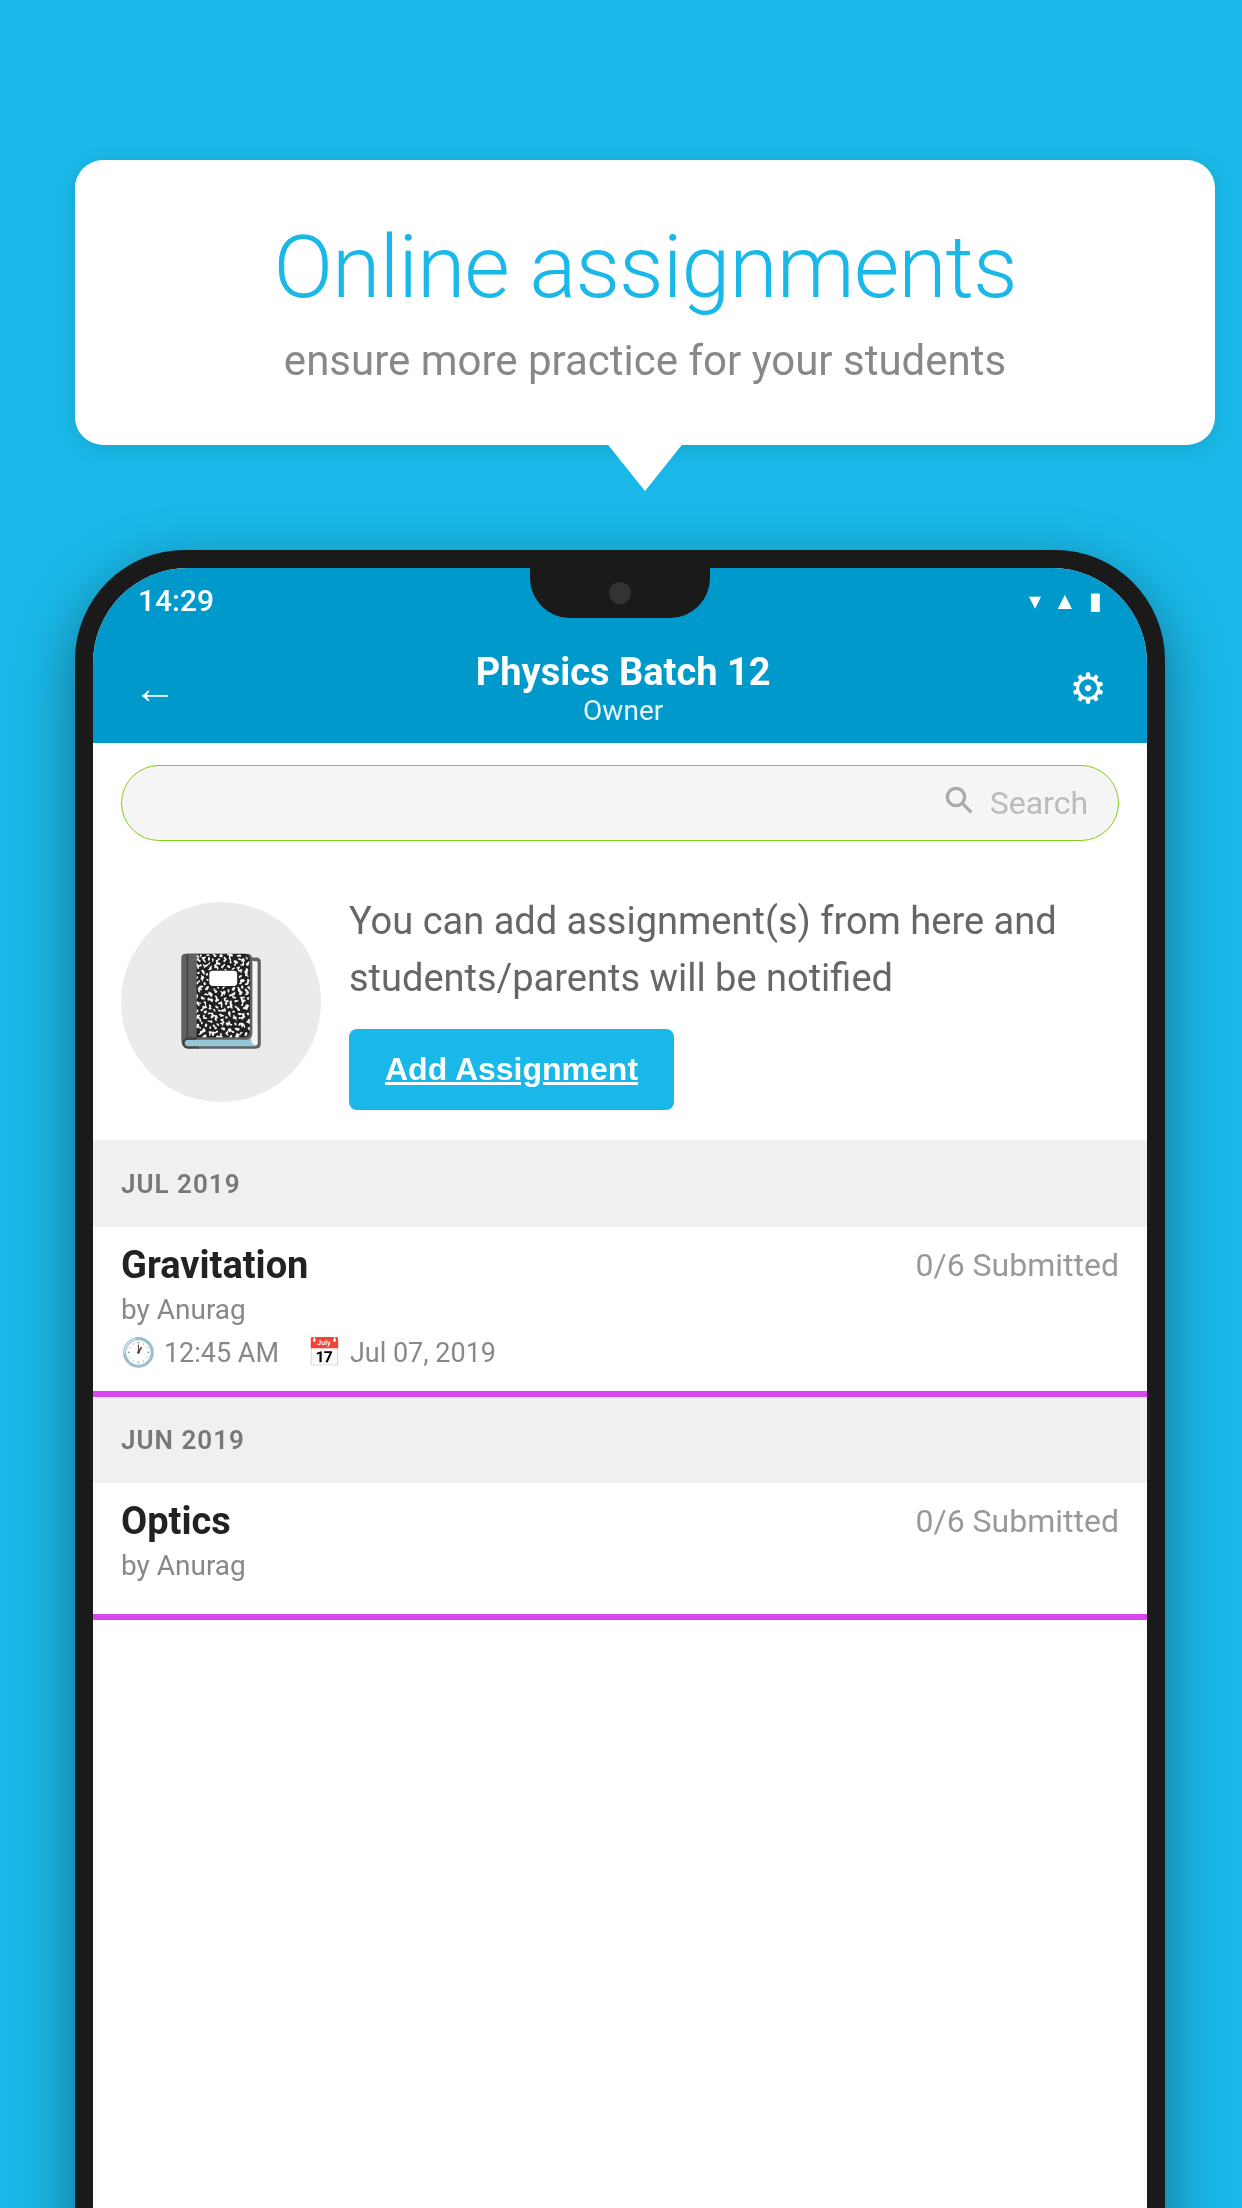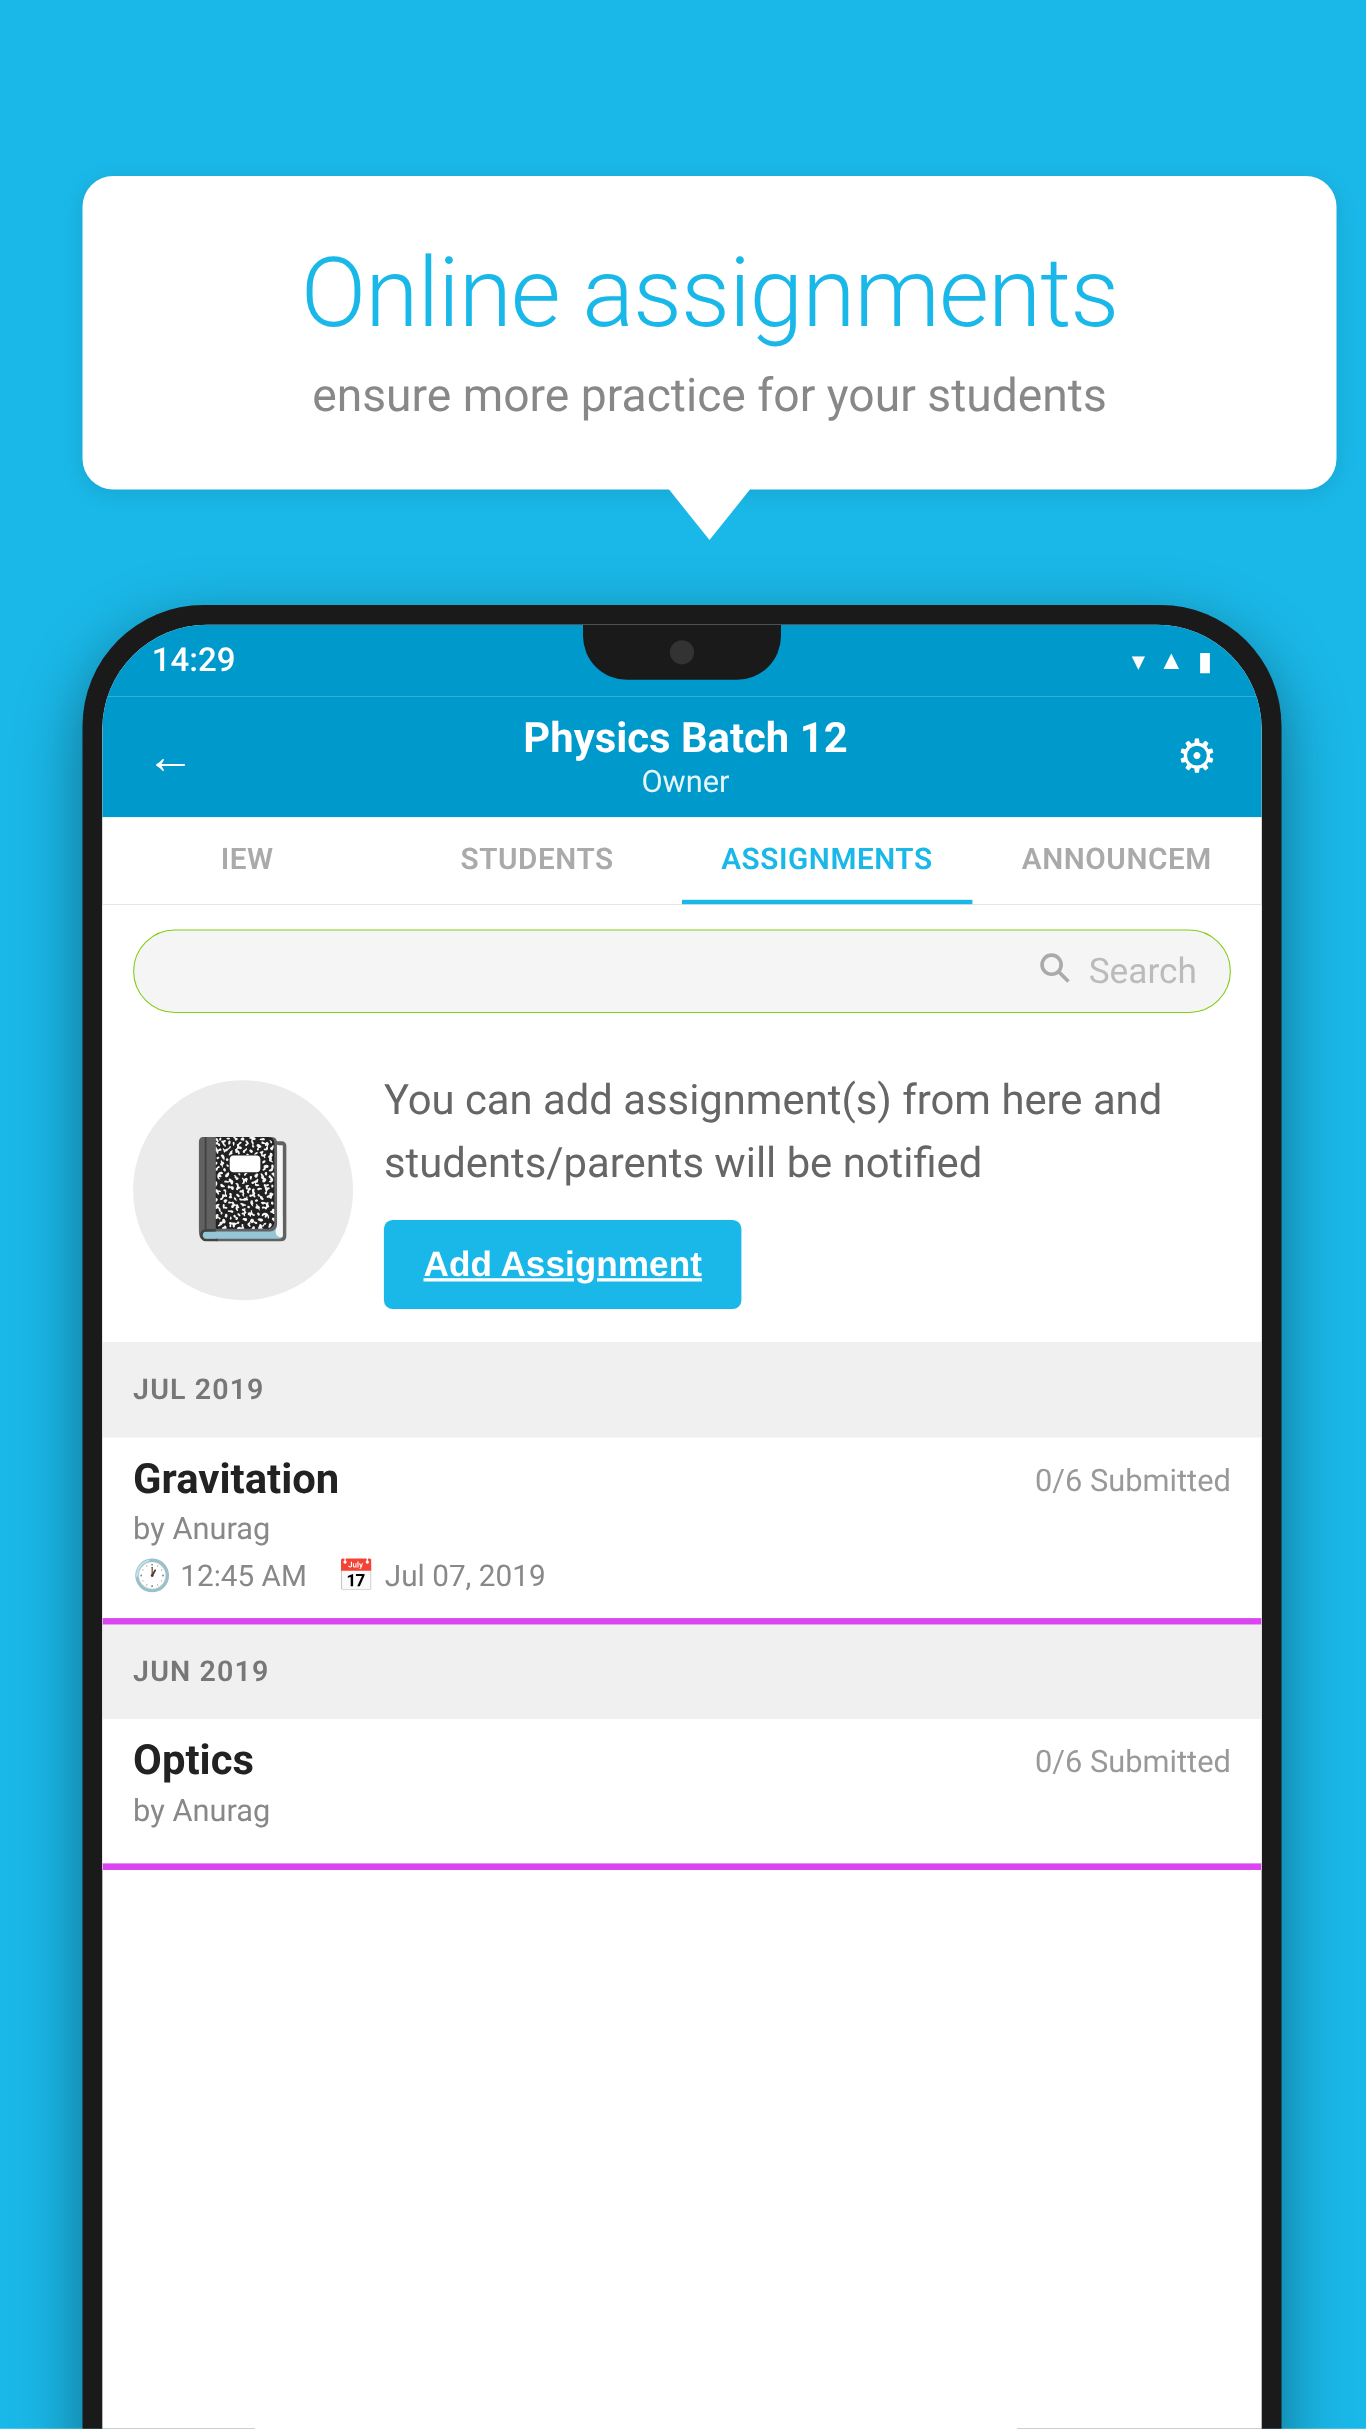--- a/index.html
+++ b/index.html
@@ -268,21 +268,21 @@
       justify-content: space-between;
       align-items: center;
       margin-bottom: 6px;
     }
     .assignment-title {
       font-size: 38px;
       font-weight: 700;
       color: #222;
     }
     .assignment-submitted {
-      font-size: 28px;
+      font-size: 32px;
       color: #999;
     }
     .assignment-author {
       font-size: 28px;
       color: #888;
       margin-bottom: 10px;
     }
     .assignment-meta {
       display: flex;
       gap: 28px;
@@ -325,34 +325,20 @@
 
     <div class="app-header">
       <div class="back-btn">←</div>
       <div class="header-center">
         <div class="header-title">Physics Batch 12</div>
         <div class="header-subtitle">Owner</div>
       </div>
       <div class="gear-btn">⚙</div>
     </div>
 
-    <div class="tabs-bar">
-      <div class="tab-item">
-        <span>IEW</span>
-      </div>
-      <div class="tab-item">
-        <span>STUDENTS</span>
-      </div>
-      <div class="tab-item active">
-        <span>ASSIGNMENTS</span>
-      </div>
-      <div class="tab-item">
-        <span>ANNOUNCEM</span>
-      </div>
-    </div>
 
     <div class="content-area">
 
       <div class="search-container">
         <div class="search-bar">
           <span class="search-icon-svg">
             <svg width="32" height="32" viewBox="0 0 24 24" fill="none" stroke="#aaa" stroke-width="2.5">
               <circle cx="10.5" cy="10.5" r="6.5"></circle>
               <line x1="15.5" y1="15.5" x2="22" y2="22"></line>
             </svg>

